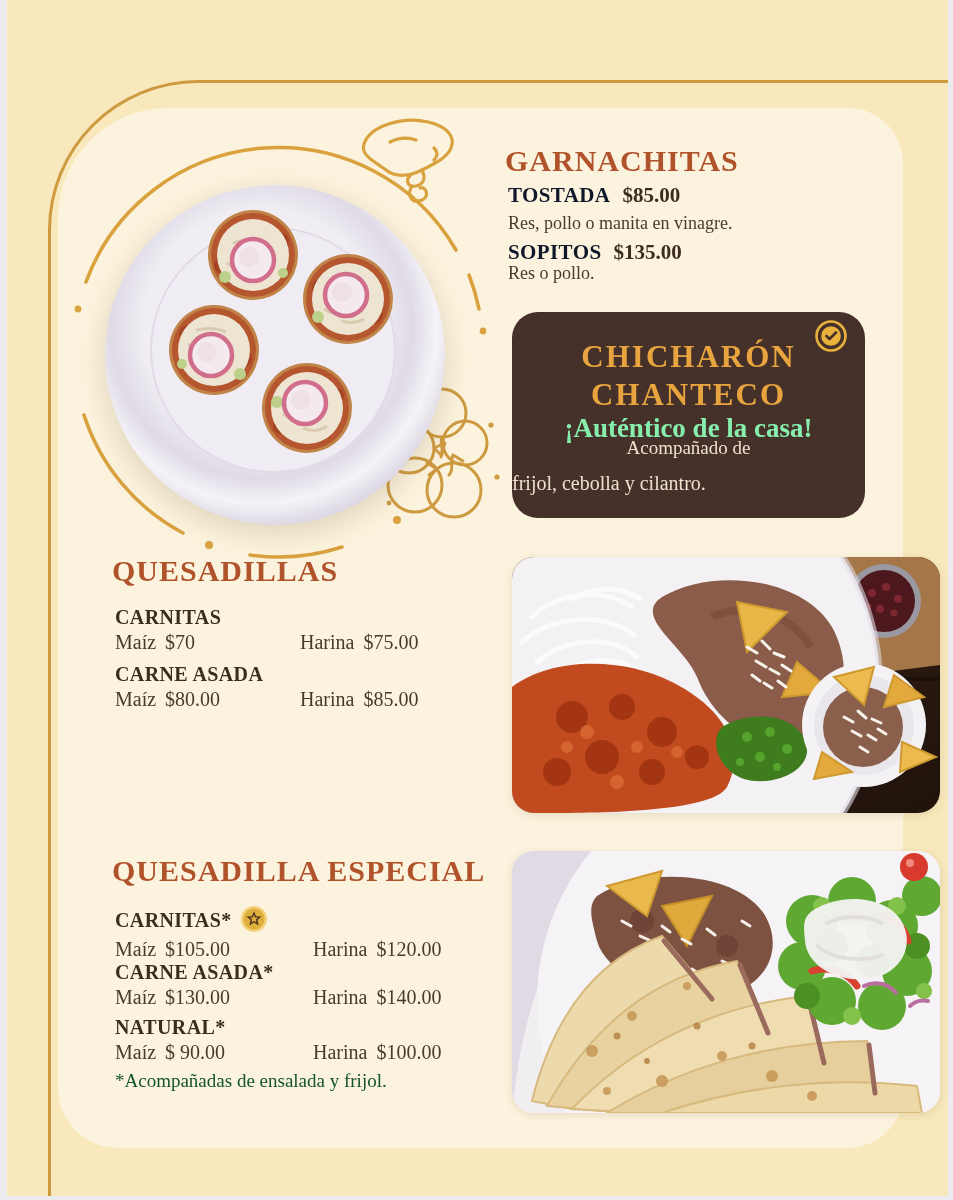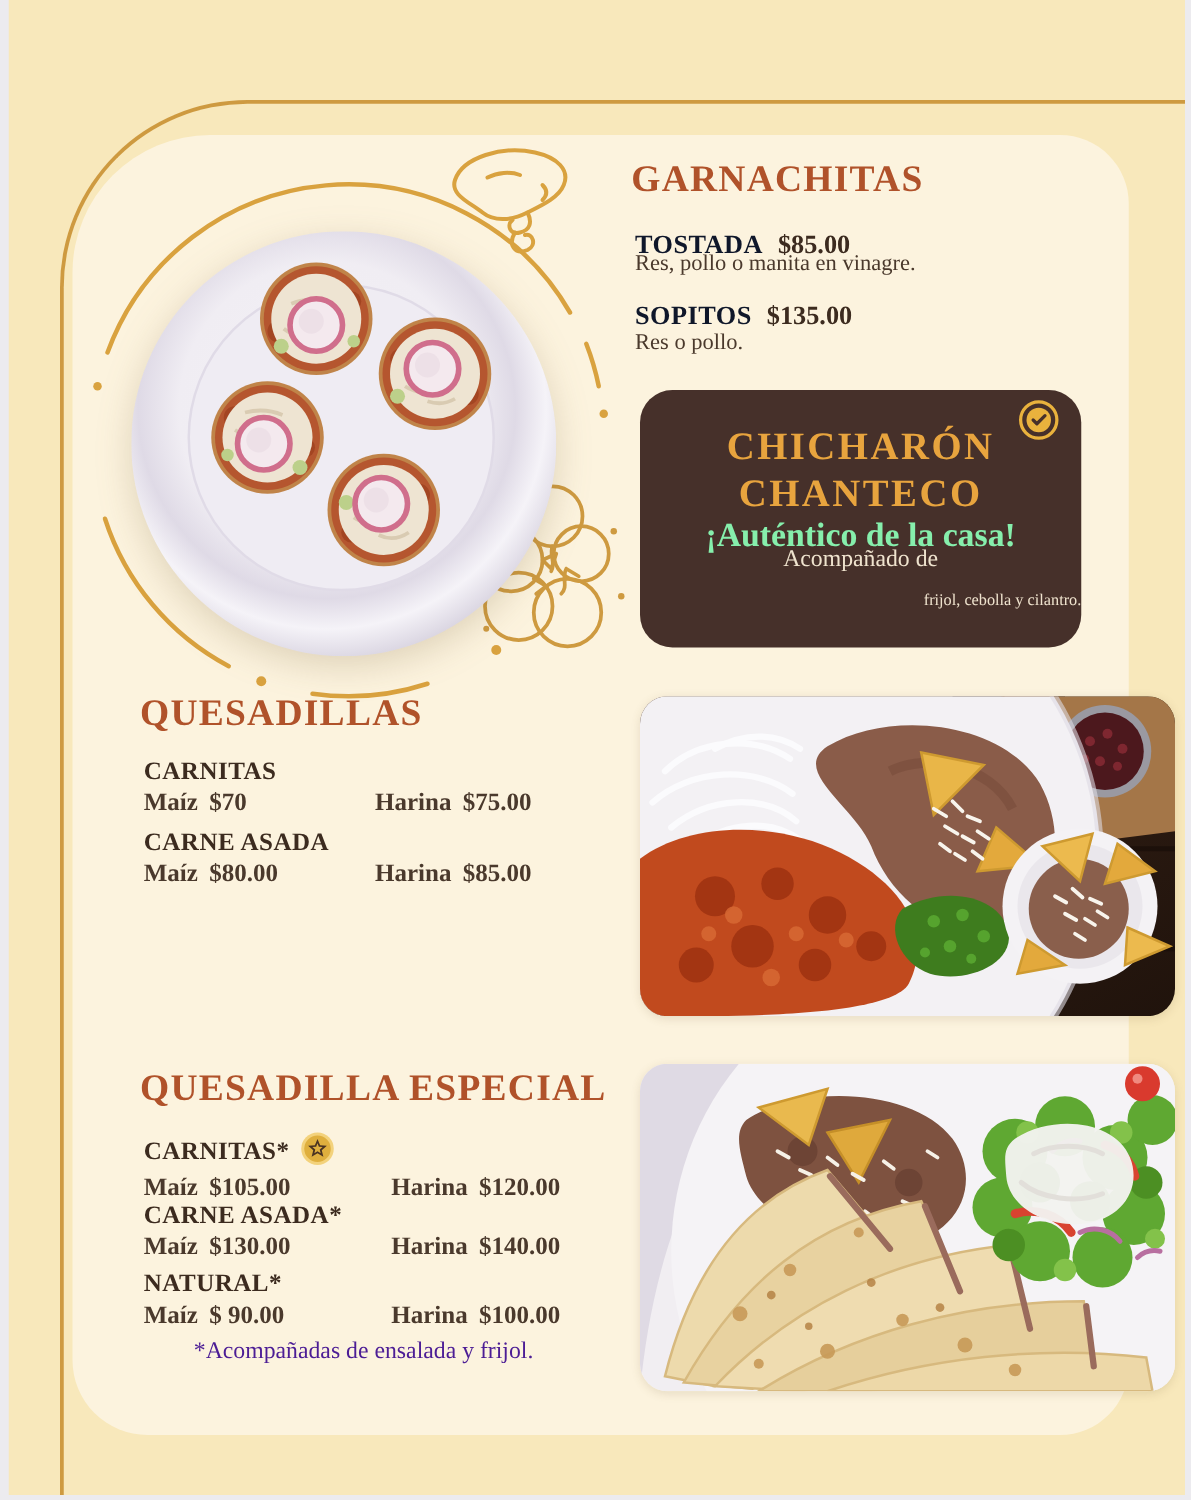--- a/index.html
+++ b/index.html
@@ -20,21 +20,21 @@
   .panel{
     position:absolute;left:51px;top:108px;width:845px;height:1040px;
     background:#FCF3DE;
     border-radius:110px 55px 55px 60px;
   }
   .abs{position:absolute;white-space:nowrap;}
   .sec-title{
     font-weight:bold;font-size:30px;letter-spacing:1px;color:#B0522A;
   }
   .item-name{font-weight:bold;font-size:20px;color:#3C2B1F;letter-spacing:.4px;}
-  .price-line{font-size:20px;color:#4A392C;display:flex;font-weight:bold;}
+  .price-line{font-size:20px;color:#4A392C;display:flex;}
   .plabel{margin-right:9px;}
   .desc{font-size:18px;color:#4A392C;}
   .gitem-name{font-weight:bold;font-size:21px;color:#0f172a;letter-spacing:.4px;}
   .gitem-price{font-weight:bold;font-size:21px;color:#3C2B1F;margin-left:12px;}
   .col-maiz{width:185px;}
   .col-maiz-esp{width:198px;}
   .card{
     position:absolute;left:505px;top:312px;width:353px;height:206px;
     background:#46302A;border-radius:26px;
   }
@@ -47,30 +47,30 @@
     font-weight:bold;font-size:20px;color:#53350F;
   }
   .card-t1{position:absolute;width:100%;text-align:center;top:27px;
     font-weight:bold;font-size:31px;letter-spacing:2px;color:#E8A43E;}
   .card-t2{position:absolute;width:100%;text-align:center;top:65px;
     font-weight:bold;font-size:31px;letter-spacing:2px;color:#E8A43E;}
   .card-tag{position:absolute;width:100%;text-align:center;top:101px;
     font-weight:bold;font-size:27px;color:#86efac;}
   .card-d1{position:absolute;width:100%;text-align:center;top:125px;
     font-size:19px;color:#EFE3CE;}
-  .card-d2{position:absolute;width:100%;text-align:right;top:160px;
-    font-size:13px;color:#EFE3CE;}
+  .card-d2{position:absolute;width:100%;text-align:left;top:160px;
+    font-size:20px;color:#EFE3CE;}
   .photo{
     position:absolute;left:505px;width:428px;border-radius:22px;overflow:hidden;
     box-shadow:0 2px 8px rgba(110,85,45,.15);
   }
   .plate-wrap{position:absolute;left:98px;top:185px;width:340px;height:340px;
     filter:drop-shadow(0 8px 14px rgba(120,95,55,.22));}
   .badge-inline{display:inline-block;vertical-align:-6px;margin-left:8px;}
-  .footnote{font-size:19px;color:#4c1d95;margin-left:40px;}
+  .footnote{font-size:19px;color:#14532d;}
 </style>
 </head>
 <body>
 
 <div class="page">
 
   <div class="gold-frame"></div>
 
   <div class="panel"></div>
 
@@ -181,26 +181,26 @@
           <circle r="36" fill="#EEE4D2"></circle>
           <path d="M-24 6 q12 8 26 2 M-10 -18 q14 -4 26 4 M-4 20 q12 6 24 -2" stroke="#D9CBB2" stroke-width="3" fill="none"></path>
           <circle cx="-30" cy="-6" r="6" fill="#BCD08A"></circle>
           <circle cx="-2" cy="-5" r="21" fill="#F4E9EE" stroke="#D06E8C" stroke-width="4.5"></circle>
           <circle cx="-6" cy="-8" r="10" fill="#EDE0E7"></circle>
         </g>
       </g>
     </svg>
   </div>
 
-  <div class="abs sec-title" style="left:498px;top:127px">GARNACHITAS</div>
+  <div class="abs sec-title" style="left:498px;top:144px">GARNACHITAS</div>
 
   <div class="abs" style="left:501px;top:183px">
     <span class="gitem-name">TOSTADA</span><span class="gitem-price">$85.00</span>
   </div>
-  <div class="abs desc" style="left:501px;top:200px">Res, pollo o manita en vinagre.</div>
+  <div class="abs desc" style="left:501px;top:213px">Res, pollo o manita en vinagre.</div>
 
   <div class="abs" style="left:501px;top:240px">
     <span class="gitem-name">SOPITOS</span><span class="gitem-price">$135.00</span>
   </div>
   <div class="abs desc" style="left:501px;top:263px">Res o pollo.</div>
 
   <div class="card">
     <svg class="abs" style="right:16px;top:6px" width="36" height="36" viewBox="0 0 36 36">
       <circle cx="18" cy="18" r="14.5" fill="none" stroke="#E9B23D" stroke-width="2.6"></circle>
       <circle cx="18" cy="18" r="9.8" fill="#E9B23D"></circle>

